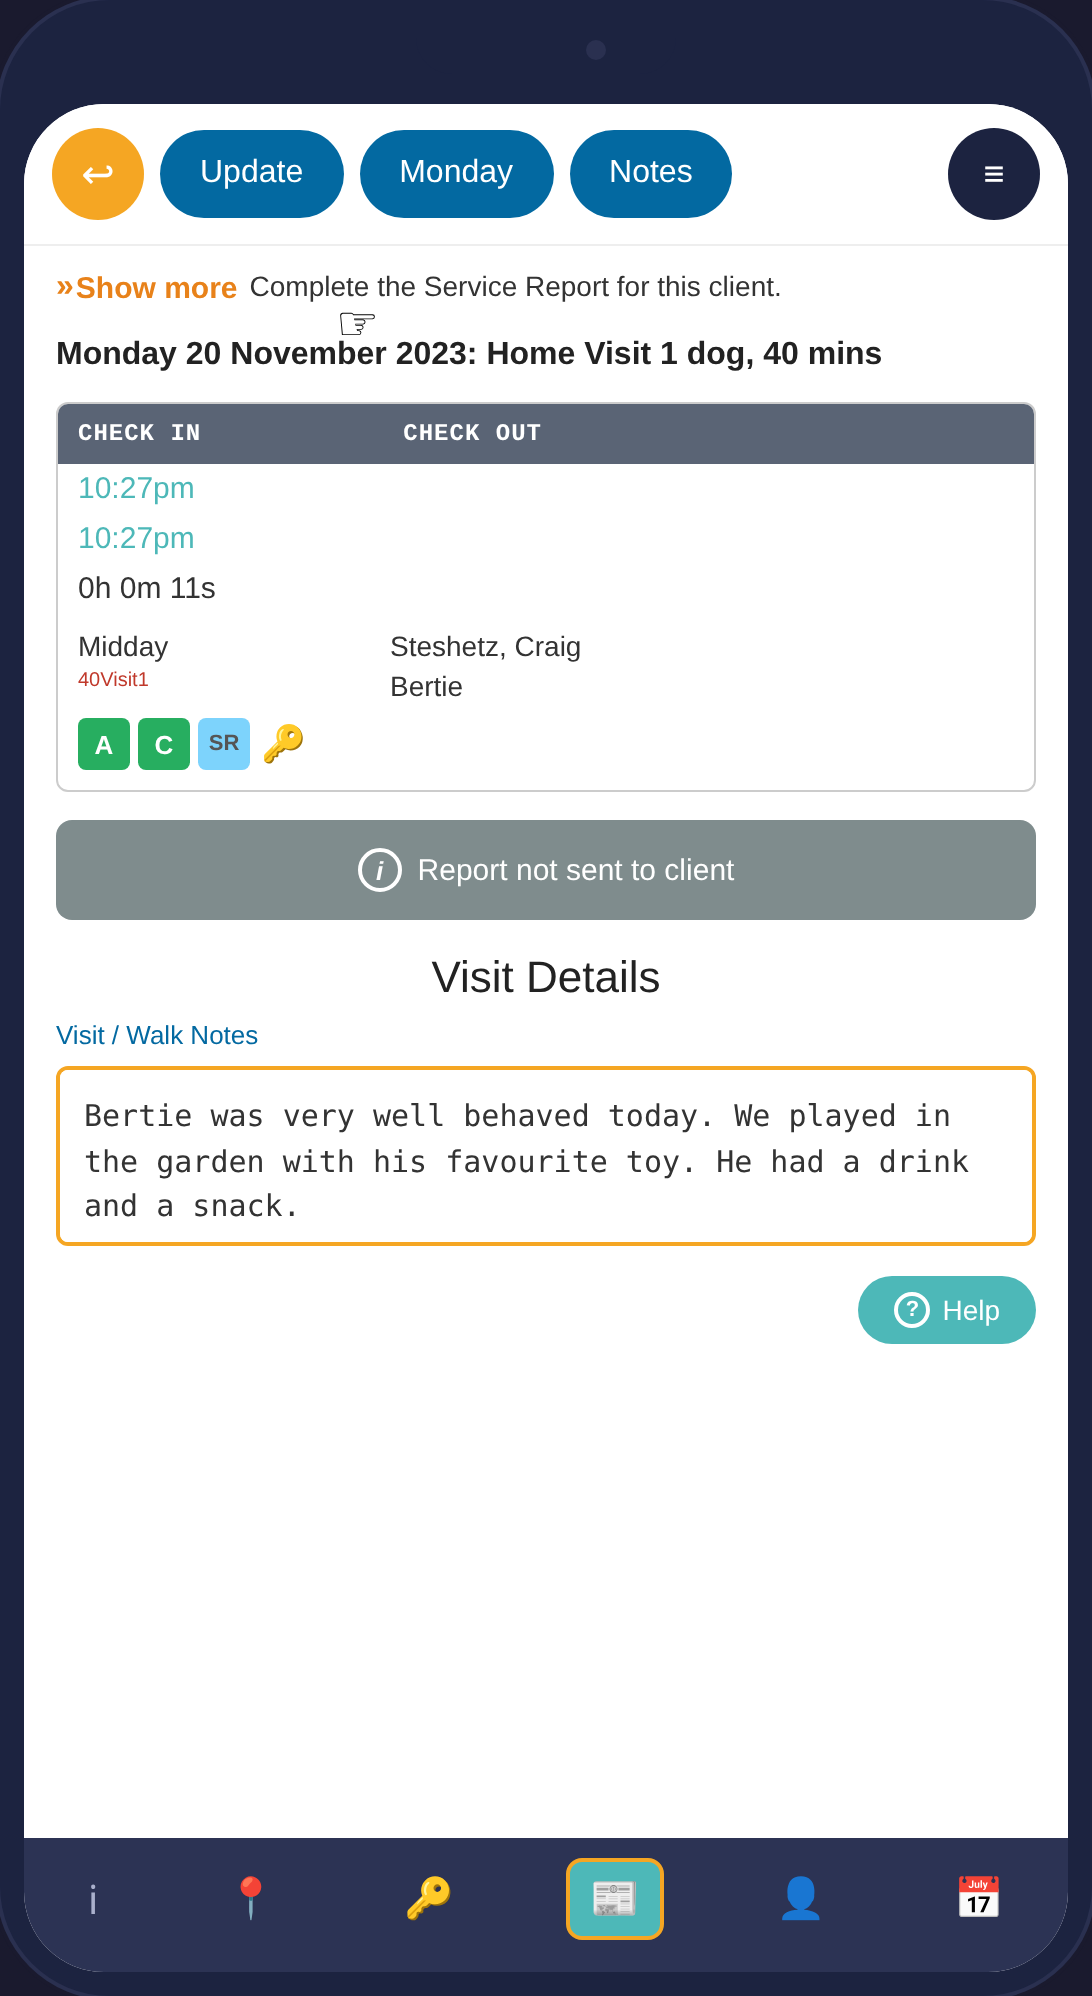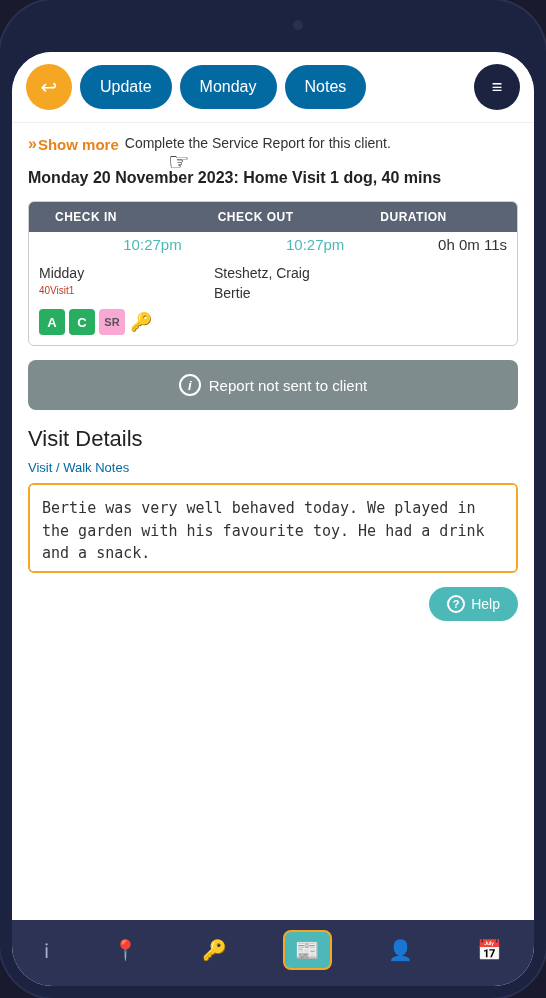--- a/index.html
+++ b/index.html
@@ -155,21 +155,22 @@
     .checkin-header {
       display: grid;
       grid-template-columns: 1fr 1fr 1fr;
       background: #5a6475;
       color: white;
       font-size: 12px;
       font-weight: 700;
       letter-spacing: 0.5px;
     }
     .checkin-header div {
-      padding: 8px 26px;
+      padding: 8px 10px;
+      font-family: Liberation Mono, monospace;
     }
     .time-teal {
       color: #4db8b8;
       font-size: 15px;
       font-weight: 500;
       padding: 4px 10px;
     }
     .duration-text {
       padding: 4px 10px;
       font-size: 15px;
@@ -183,21 +184,20 @@
     }
     .staff-label-col {
       display: flex;
       flex-direction: column;
       gap: 4px;
     }
     .staff-name-col {
       display: flex;
       flex-direction: column;
       gap: 4px;
-      margin-left: 19px;
     }
     .midday-text {
       font-size: 14px;
       color: #333;
     }
     .visit-code {
       color: #c0392b;
       font-size: 10px;
       font-weight: 500;
     }
@@ -222,21 +222,21 @@
       display: flex;
       align-items: center;
       justify-content: center;
       font-size: 13px;
       font-weight: 700;
       color: white;
     }
     .badge-a { background: #27ae60; }
     .badge-c { background: #27ae60; }
     .badge-sr {
-      background: #f9a8d4;
+      background: #7dd3fc;
       color: #555;
       font-size: 11px;
     }
     .badge-key {
       background: none;
       color: #c0392b;
       font-size: 18px;
     }
 
     
@@ -265,20 +265,21 @@
       font-weight: 700;
       flex-shrink: 0;
     }
 
     
     .section-title {
       font-size: 22px;
       font-weight: 400;
       color: #222;
       margin-bottom: 8px;
+      text-align: center;
     }
     .field-label {
       font-size: 13px;
       color: #0369a1;
       margin-bottom: 8px;
     }
     .notes-textarea {
       width: 100%;
       border: 2px solid #f5a623;
       border-radius: 6px;
@@ -396,23 +397,22 @@
         </div>
 
         
         <div class="visit-title">Monday 20 November 2023: Home Visit 1 dog, 40 mins</div>
 
         
         <div class="checkin-table">
           <div class="checkin-header">
             <div>CHECK IN</div>
             <div>CHECK OUT</div>
-            <div>DURATION</div>
           </div>
-          <div style="display:grid; grid-template-columns:1fr 1fr 1fr;text-align:right;">
+          <div style="display:grid; grid-template-columns:1fr;">
             <div class="time-teal">10:27pm</div>
             <div class="time-teal">10:27pm</div>
             <div class="duration-text">0h 0m 11s</div>
           </div>
           <div class="staff-row">
             <div class="staff-label-col">
               <span class="midday-text">Midday</span>
               <span class="visit-code">40Visit1</span>
             </div>
             <div class="staff-name-col">

